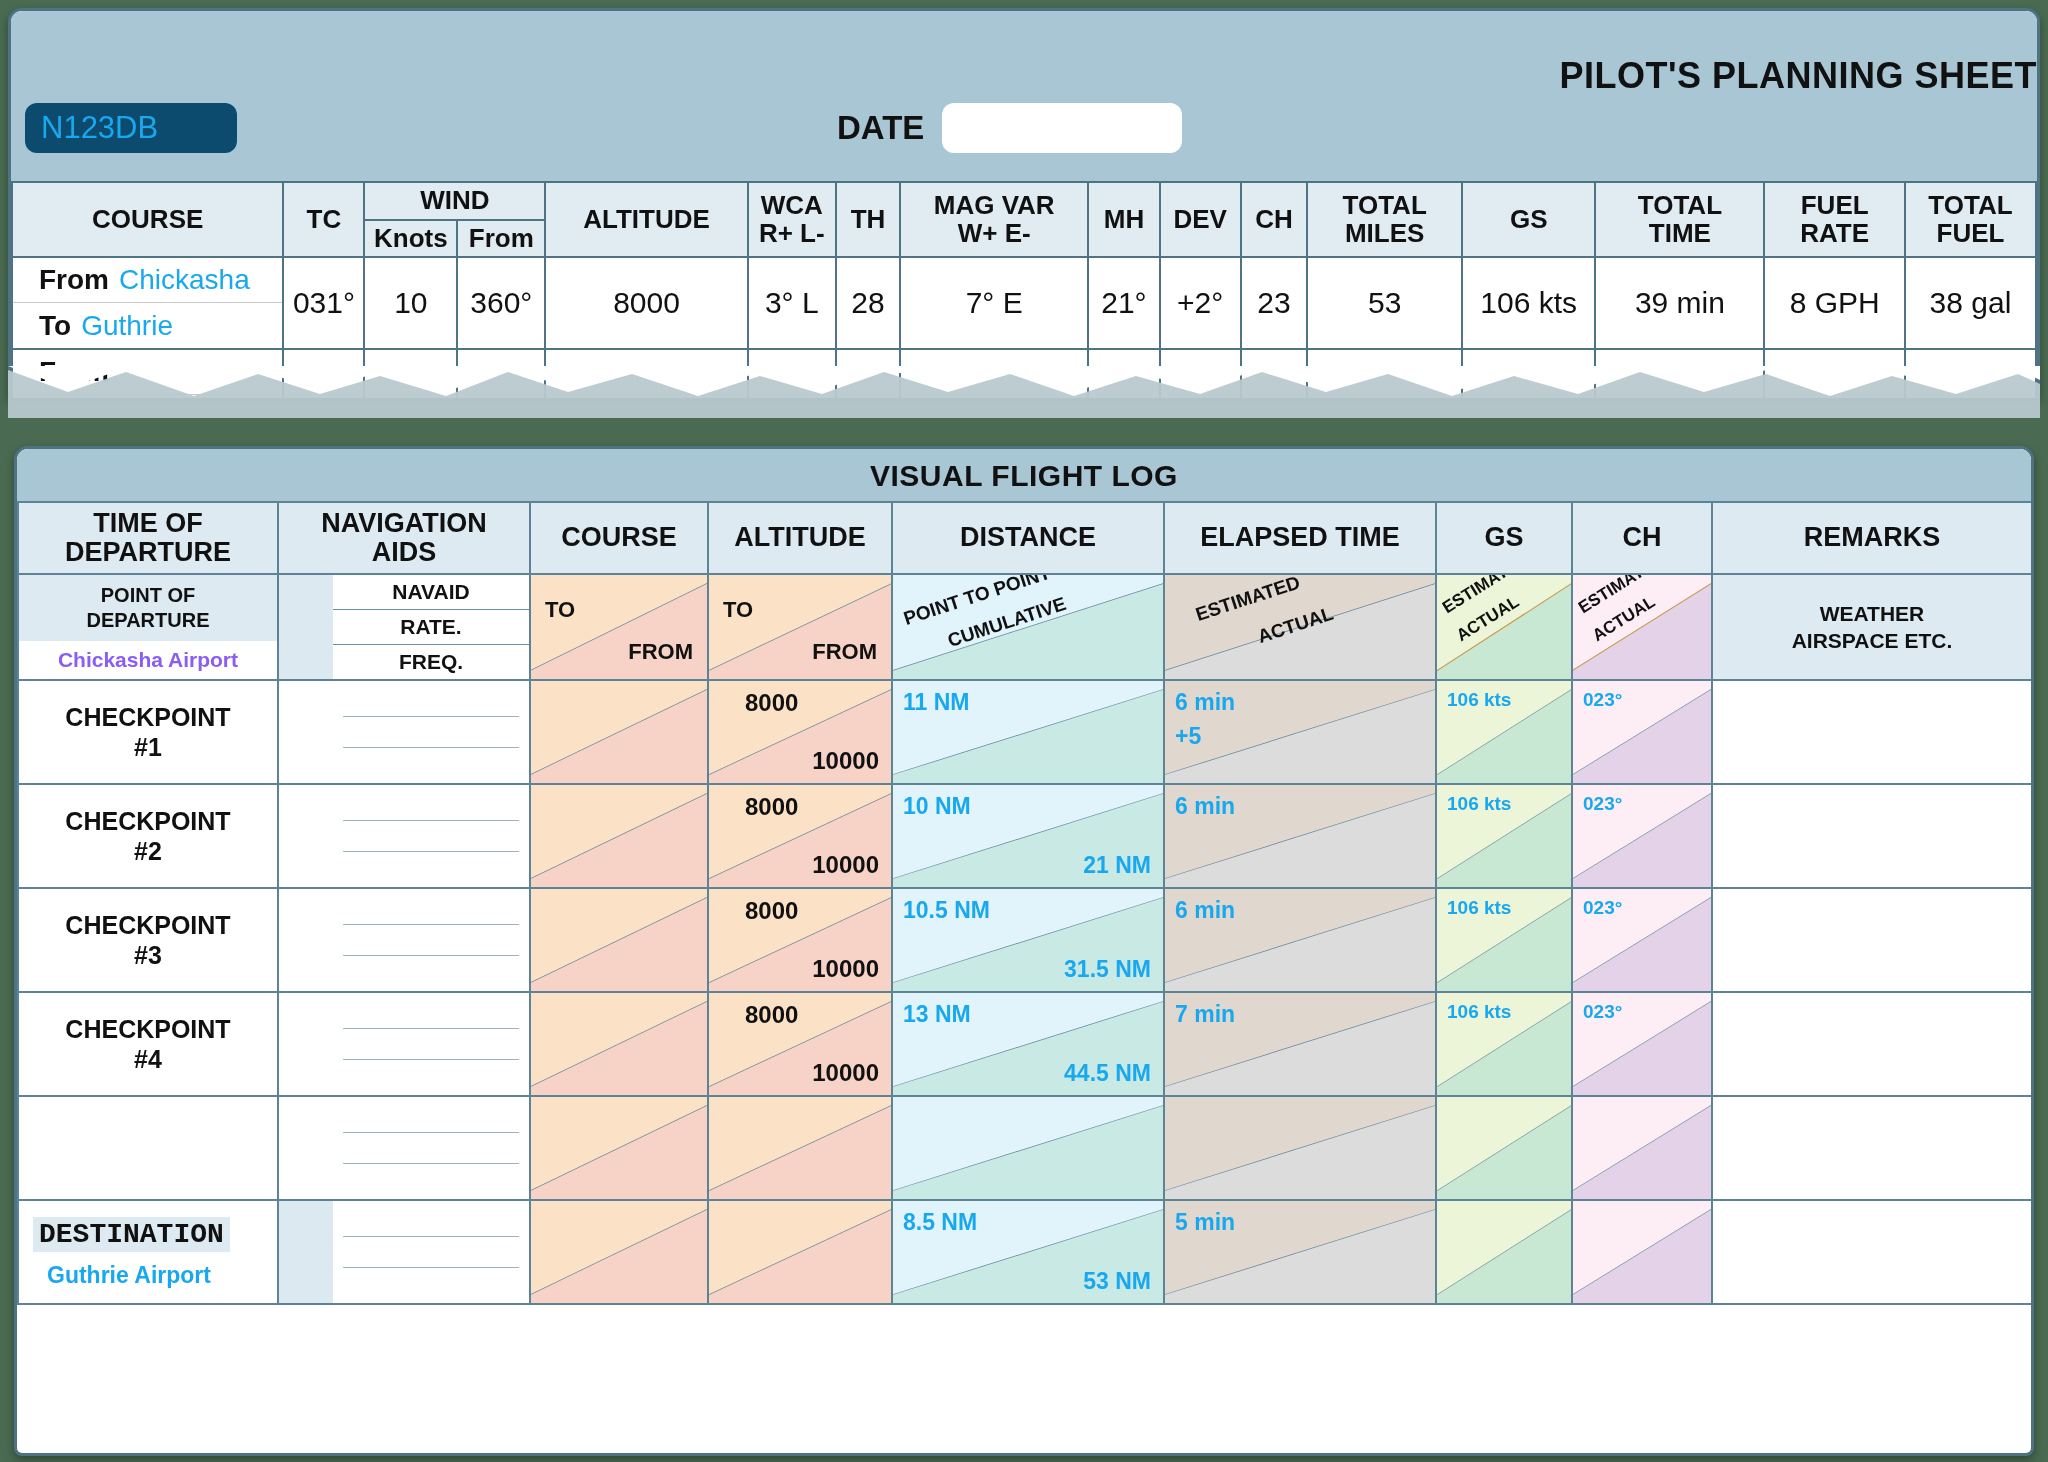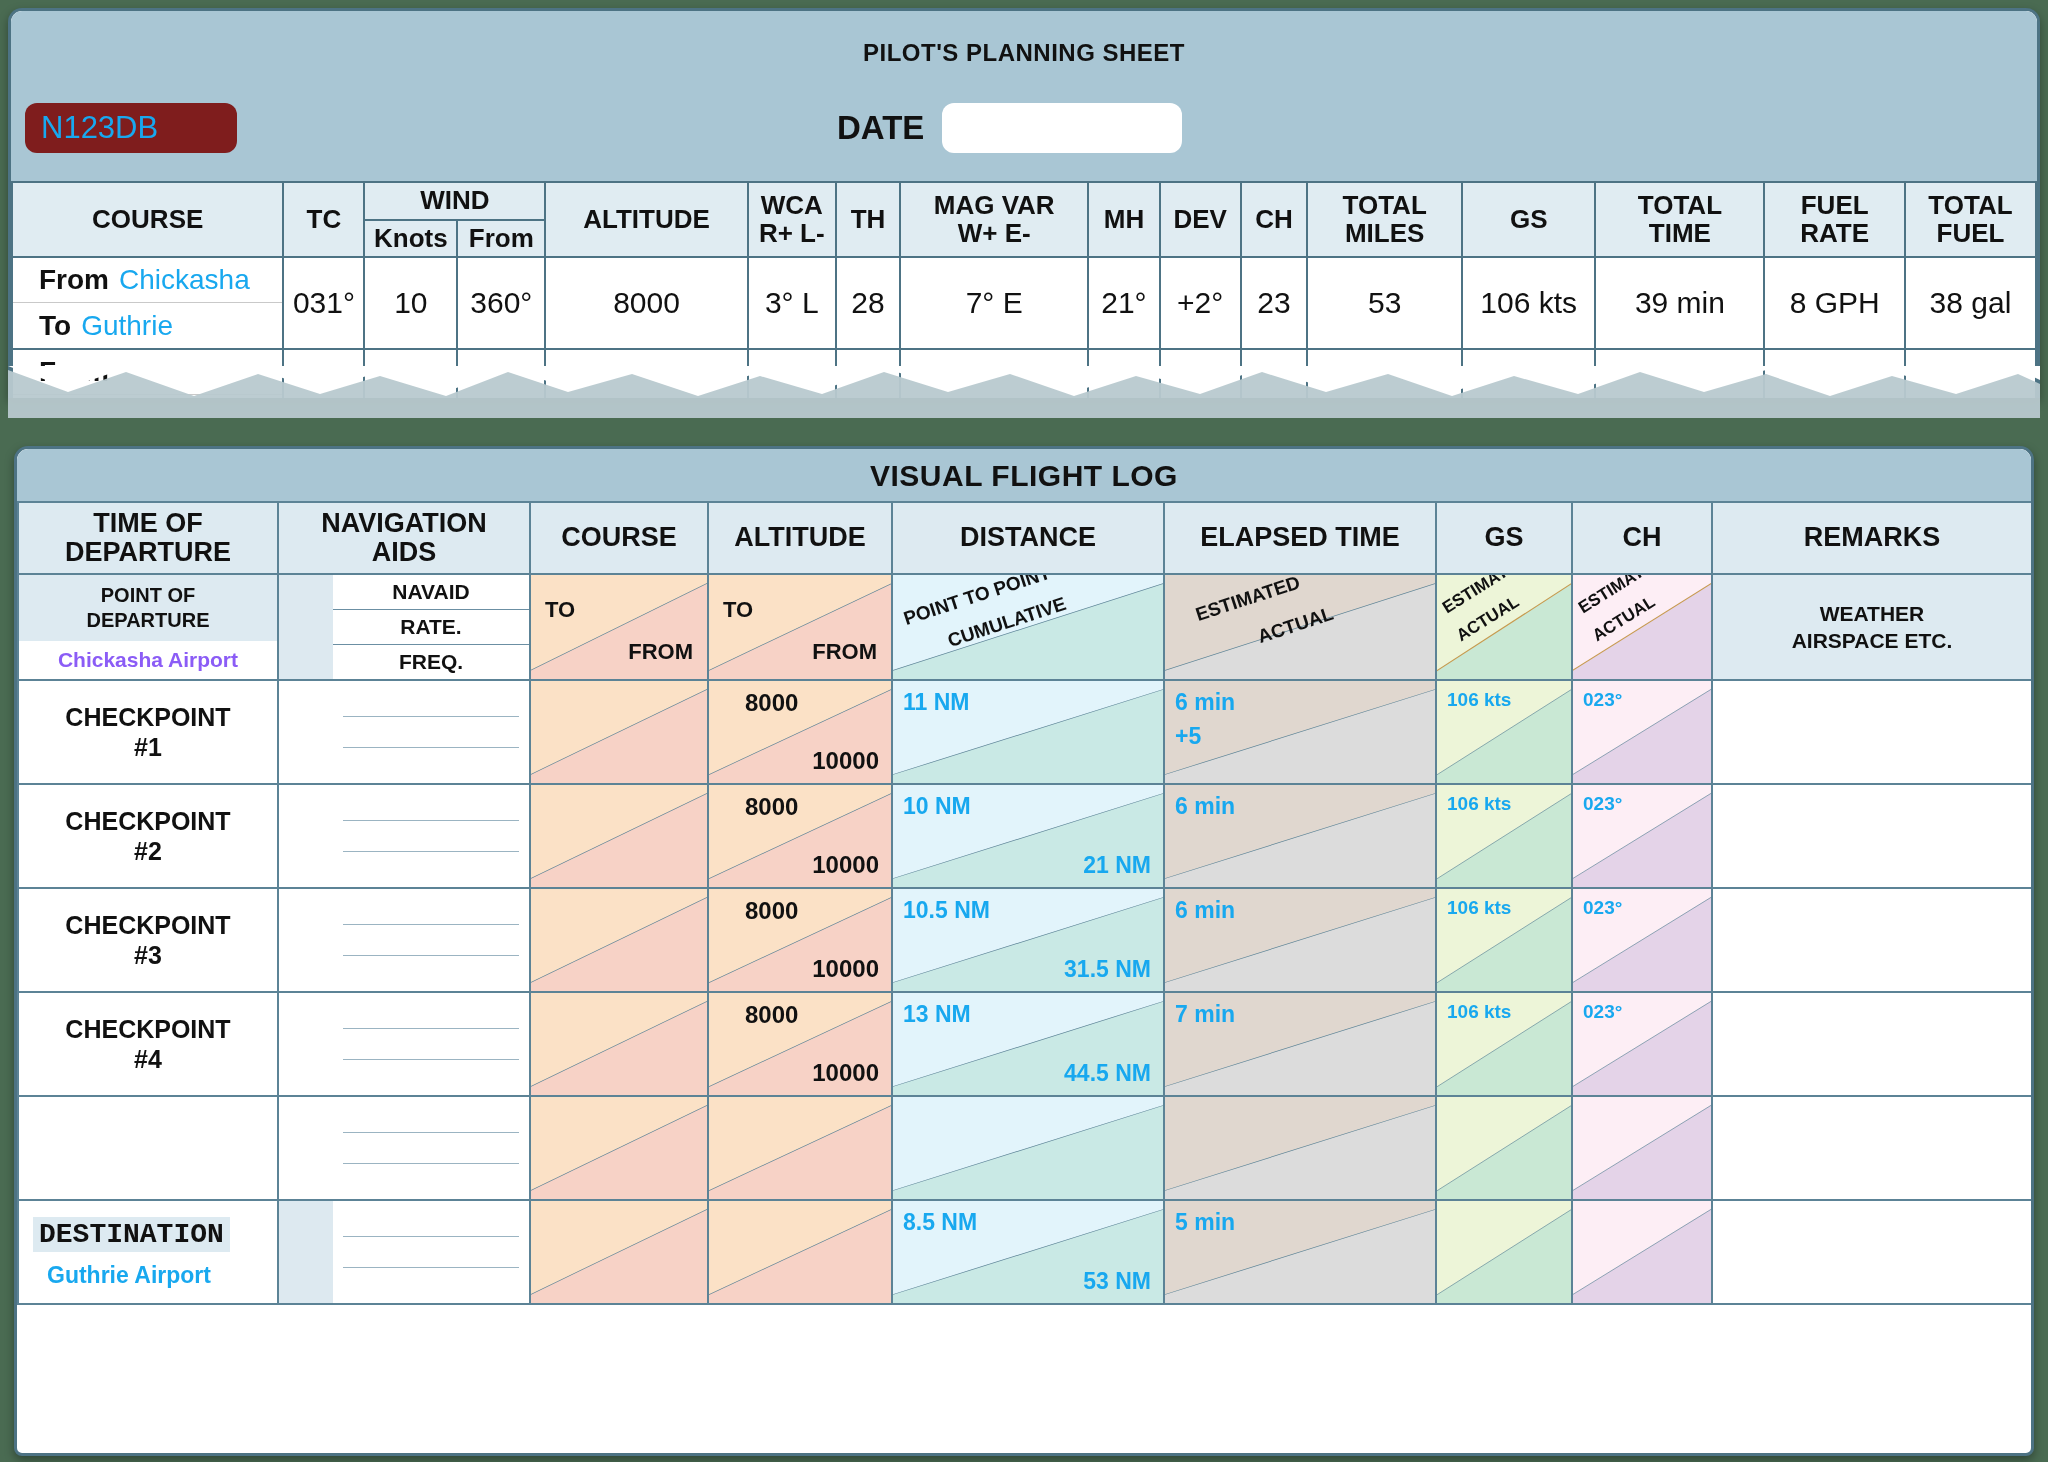--- a/index.html
+++ b/index.html
@@ -30,33 +30,33 @@
   }
 
   
   #sheet1 {
     left: 8px; top: 8px; width: 2032px; height: 390px;
     border-radius: 14px 14px 0 0;
     border-bottom: none;
     overflow: hidden;
   }
   #sheet1 .banner { height: 170px; border-radius: 11px 11px 0 0; }
-  #sheet1 .banner-title { font-size: 24px; padding-top: 28px; }
+  #sheet1 .banner-title { font-size: 36px; padding-top: 44px; text-align: right; }
   .id-row {
     position: absolute; left: 0; top: 92px; width: 100%;
     display: flex; align-items: center;
   }
   .id-label {
     font-size: 33px; font-weight: bold; color: #111;
     margin-left: 34px; letter-spacing: .3px;
   }
   .id-box {
     margin-left: 14px;
     width: 212px; height: 50px;
-    background: #7f1d1d; border-radius: 12px;
+    background: #0c4a6e; border-radius: 12px;
     display: flex; align-items: center;
     padding-left: 16px;
     font-size: 31px; color: #18a8ef;
   }
   .date-label {
     font-size: 33px; font-weight: bold; color: #111;
     margin-left: 600px;
   }
   .date-box {
     margin-left: 18px; width: 240px; height: 50px;

